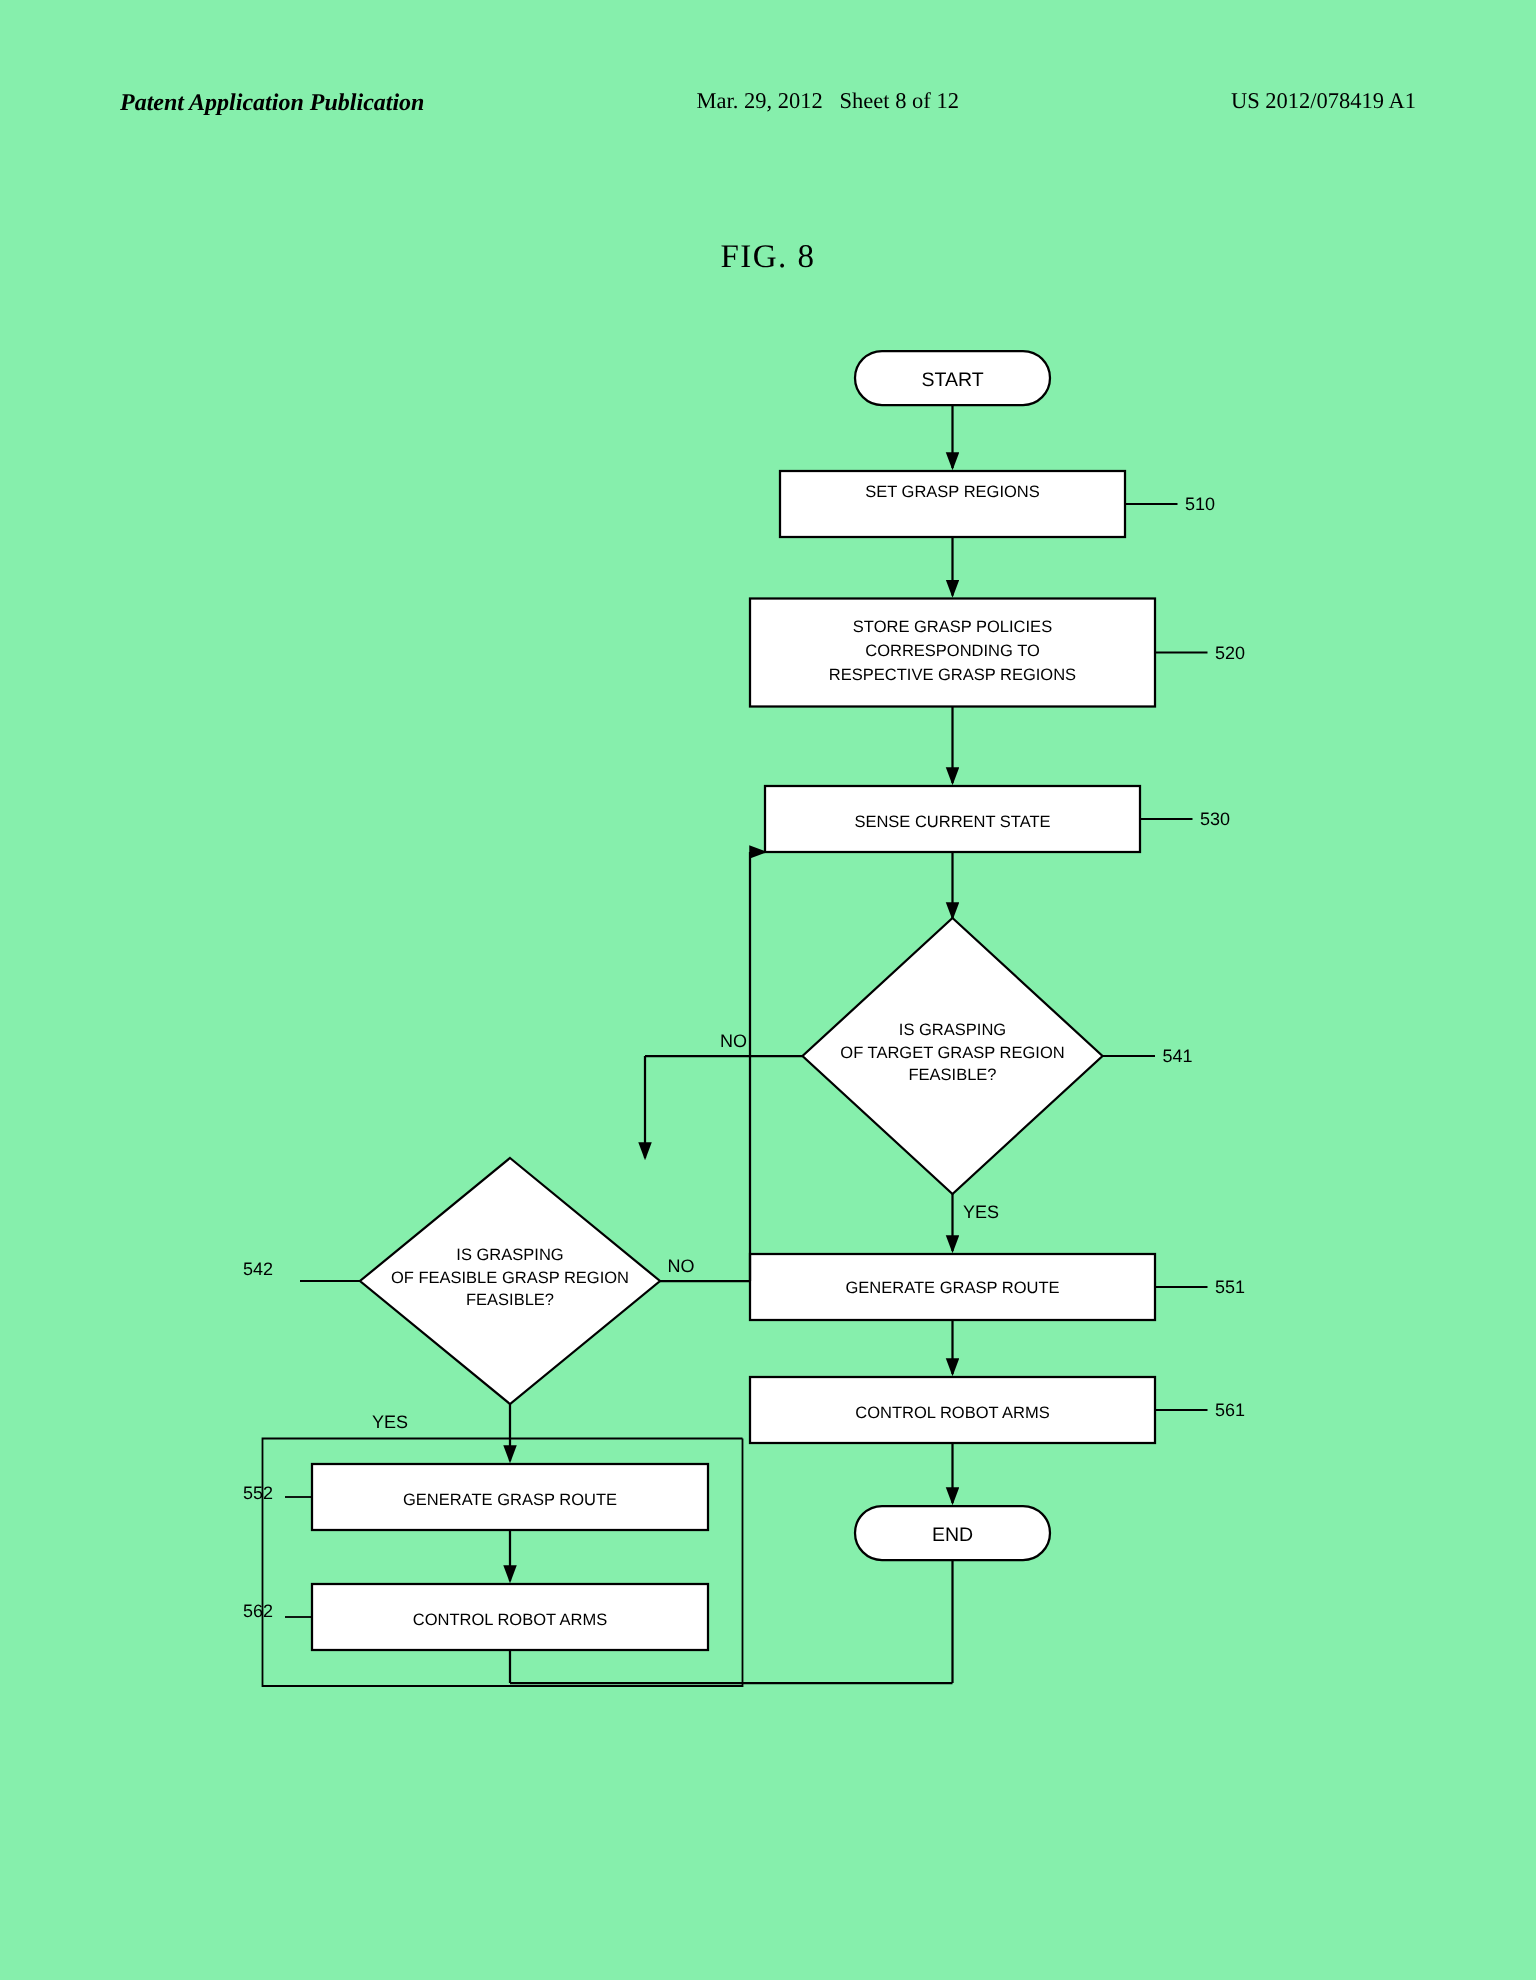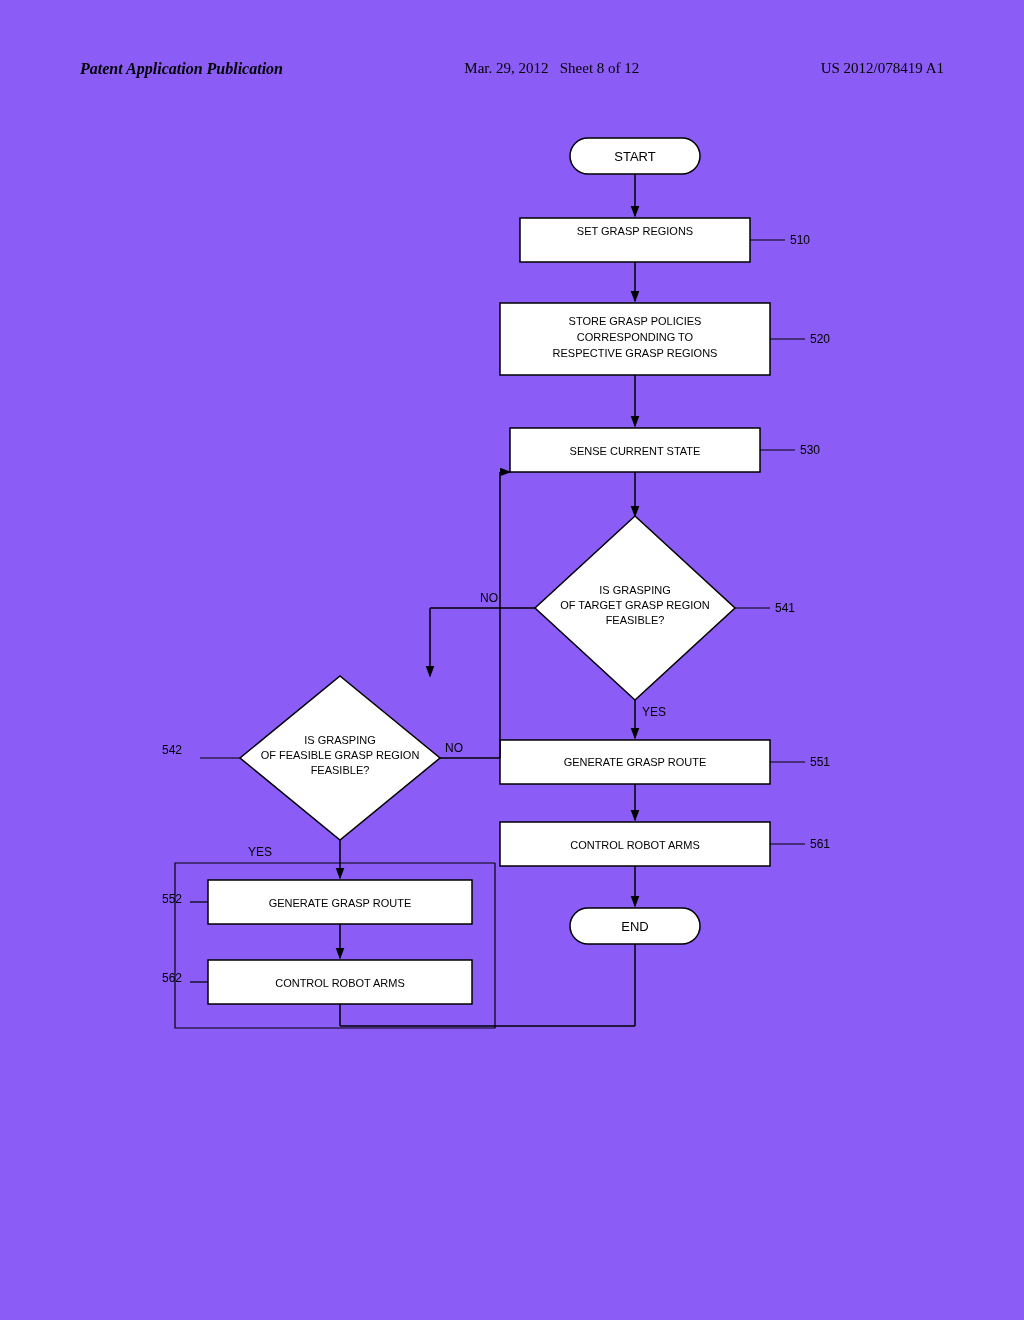--- a/index.html
+++ b/index.html
@@ -8,21 +8,21 @@
       font-family: 'Times New Roman', Times, serif;
       width: 1024px;
       height: 1320px;
       position: relative;
       overflow: hidden;
     }
 
     .page {
       width: 1024px;
       height: 1320px;
-      background: #8b5cf6;
+      background: #86efac;
       position: relative;
       padding: 60px 80px;
     }
 
     .header {
       display: flex;
       justify-content: space-between;
       align-items: flex-start;
       margin-bottom: 40px;
       font-size: 15px;
@@ -75,20 +75,21 @@
 <div class="page">
   <div class="header">
     <div class="header-left">Patent Application Publication</div>
     <div class="header-center">
       <span>Mar. 29, 2012</span>&nbsp;&nbsp;
       <span>Sheet 8 of 12</span>
     </div>
     <div class="header-right">US 2012/078419 A1</div>
   </div>
 
+  <div class="fig-title">FIG. 8</div>
 
   <div class="flowchart">
     <svg class="flowchart-svg" xmlns="http://www.w3.org/2000/svg">
       <defs>
         <marker id="arrowhead" markerWidth="8" markerHeight="8" refX="7" refY="3" orient="auto">
           <path d="M0,0 L0,6 L8,3 z" fill="#000"></path>
         </marker>
       </defs>
 
       <rect x="490" y="20" width="130" height="36" rx="18" ry="18" fill="white" stroke="black" stroke-width="1.5"></rect>

